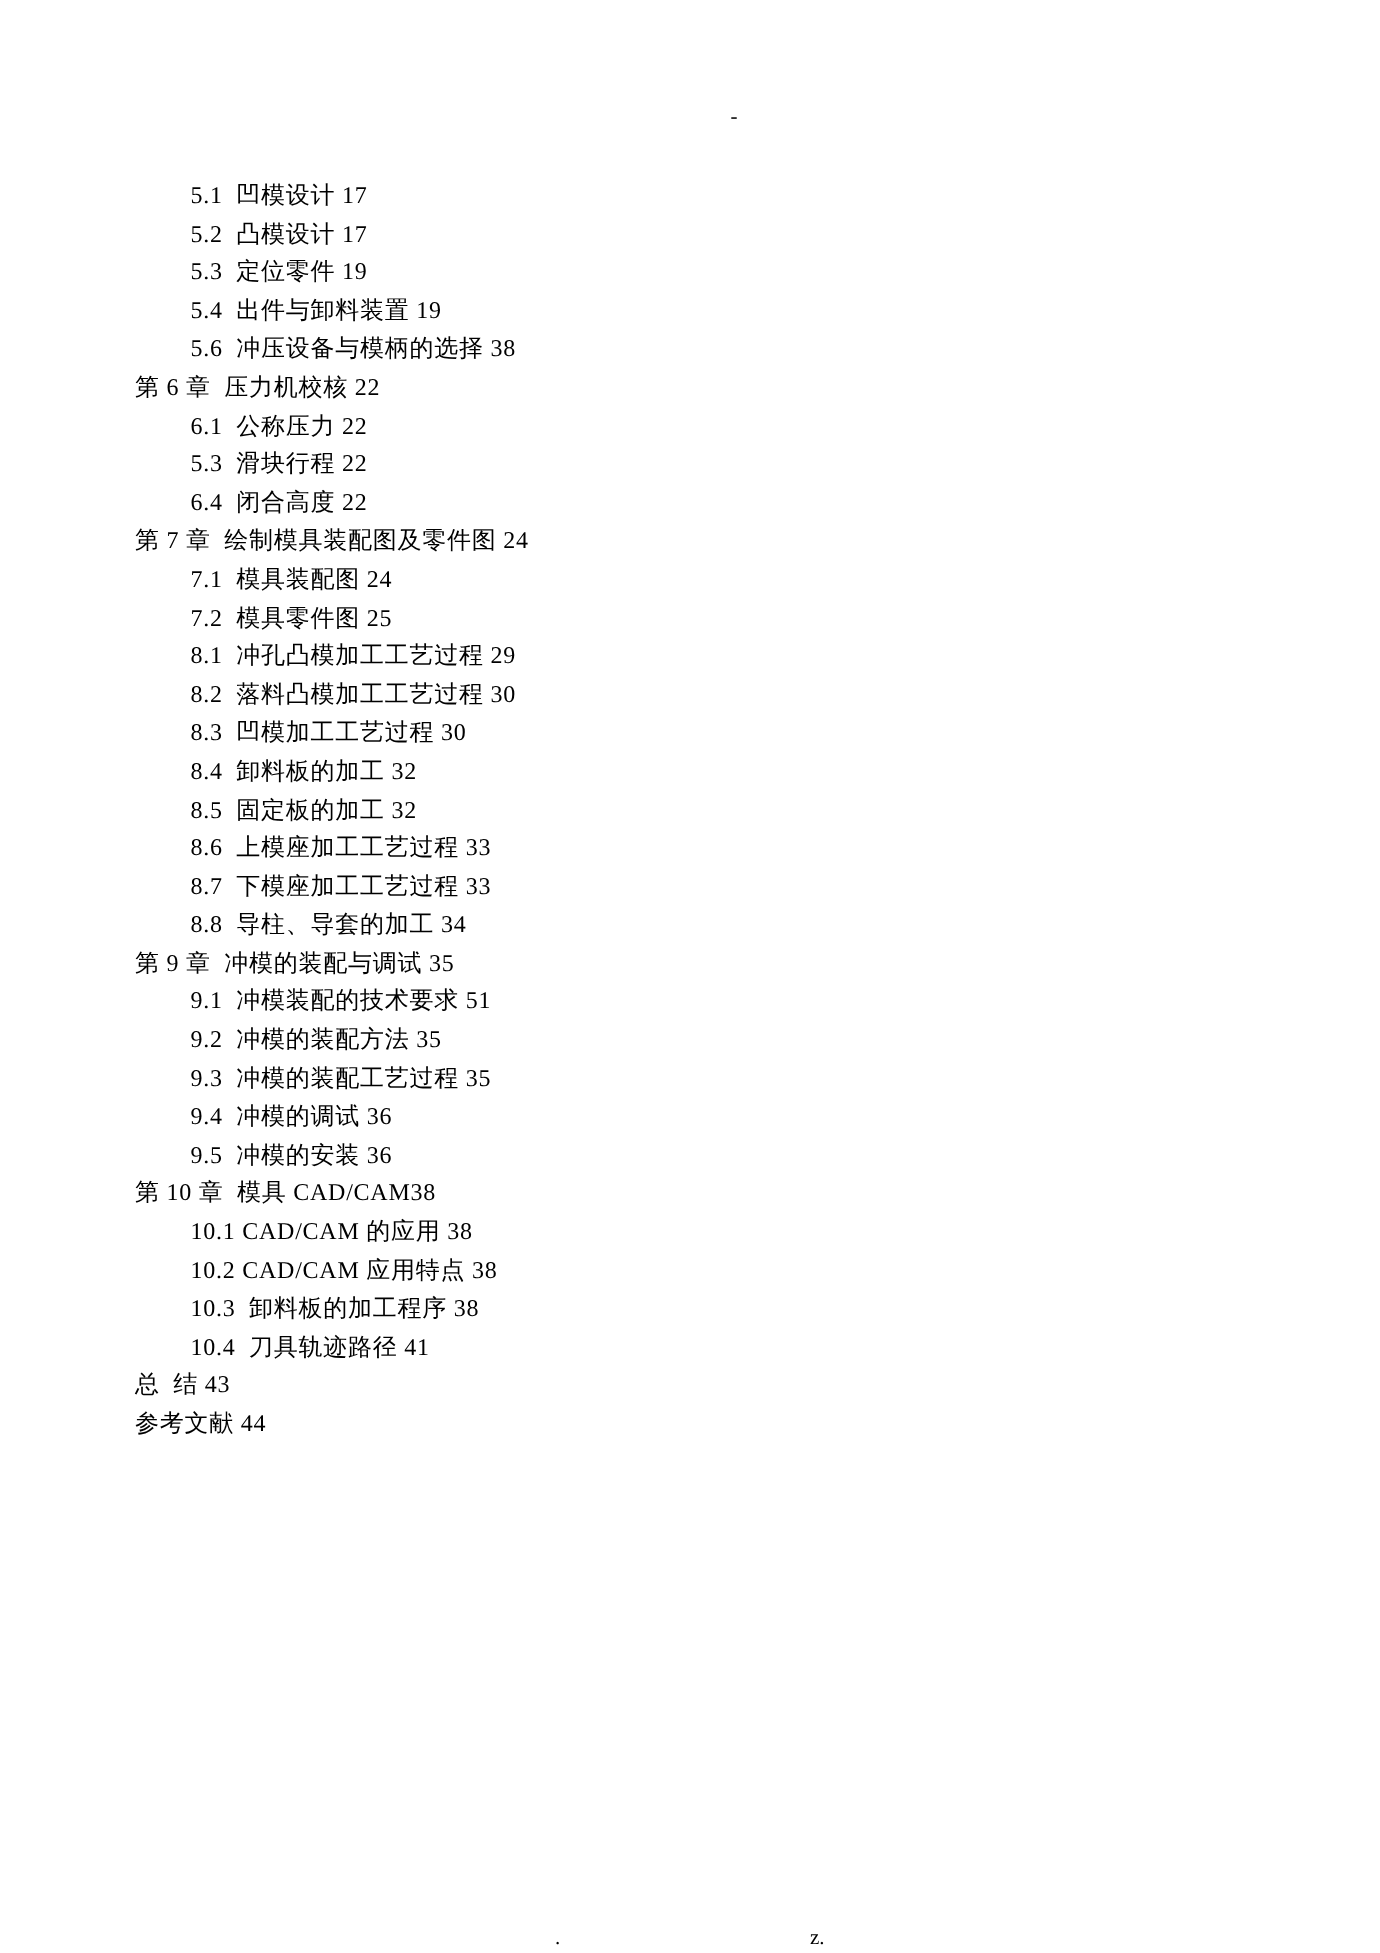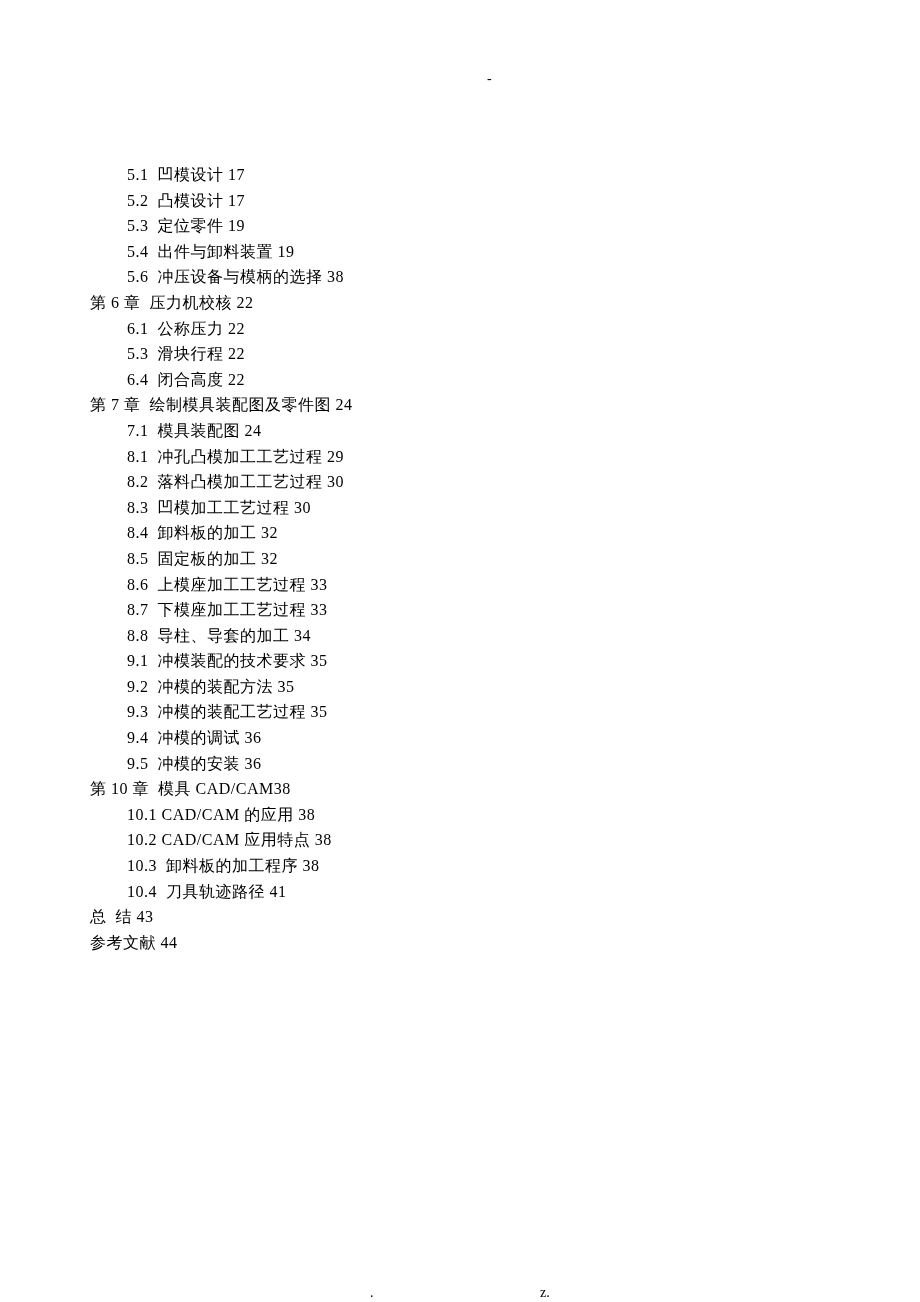--- a/index.html
+++ b/index.html
@@ -8,21 +8,20 @@
       height: 1302px;
       background: #fff;
       font-family: "SimSun", "宋体", serif;
       font-size: 16px;
       color: #000;
       line-height: 1.6;
       position: relative;
     }
     .page {
       padding: 118px 90px 0 90px;
-      margin-top: 44px;
     }
     .toc-line {
       white-space: pre;
       letter-spacing: 0.5px;
     }
     .indent-1 { padding-left: 0; font-family: Liberation Serif, serif; }
     .indent-2 { padding-left: 37px; }
     .page-marker-top {
       position: absolute;
       top: 68px;
@@ -55,29 +54,31 @@
     <div class="toc-line indent-2">5.2  凸模设计 17</div>
     <div class="toc-line indent-2">5.3  定位零件 19</div>
     <div class="toc-line indent-2">5.4  出件与卸料装置 19</div>
     <div class="toc-line indent-2">5.6  冲压设备与模柄的选择 38</div>
     <div class="toc-line indent-1">第 6 章  压力机校核 22</div>
     <div class="toc-line indent-2">6.1  公称压力 22</div>
     <div class="toc-line indent-2">5.3  滑块行程 22</div>
     <div class="toc-line indent-2">6.4  闭合高度 22</div>
     <div class="toc-line indent-1">第 7 章  绘制模具装配图及零件图 24</div>
     <div class="toc-line indent-2">7.1  模具装配图 24</div>
+    <div class="toc-line indent-2">7.2  模具零件图 25</div>
     <div class="toc-line indent-2">8.1  冲孔凸模加工工艺过程 29</div>
     <div class="toc-line indent-2">8.2  落料凸模加工工艺过程 30</div>
     <div class="toc-line indent-2">8.3  凹模加工工艺过程 30</div>
     <div class="toc-line indent-2">8.4  卸料板的加工 32</div>
     <div class="toc-line indent-2">8.5  固定板的加工 32</div>
     <div class="toc-line indent-2">8.6  上模座加工工艺过程 33</div>
     <div class="toc-line indent-2">8.7  下模座加工工艺过程 33</div>
     <div class="toc-line indent-2">8.8  导柱、导套的加工 34</div>
-    <div class="toc-line indent-2">9.1  冲模装配的技术要求 35</div>
+    <div class="toc-line indent-1">第 9 章  冲模的装配与调试 35</div>
+    <div class="toc-line indent-2">9.1  冲模装配的技术要求 51</div>
     <div class="toc-line indent-2">9.2  冲模的装配方法 35</div>
     <div class="toc-line indent-2">9.3  冲模的装配工艺过程 35</div>
     <div class="toc-line indent-2">9.4  冲模的调试 36</div>
     <div class="toc-line indent-2">9.5  冲模的安装 36</div>
     <div class="toc-line indent-1">第 10 章  模具 CAD/CAM38</div>
     <div class="toc-line indent-2">10.1 CAD/CAM 的应用 38</div>
     <div class="toc-line indent-2">10.2 CAD/CAM 应用特点 38</div>
     <div class="toc-line indent-2">10.3  卸料板的加工程序 38</div>
     <div class="toc-line indent-2">10.4  刀具轨迹路径 41</div>
     <div class="toc-line indent-1">总  结 43</div>

